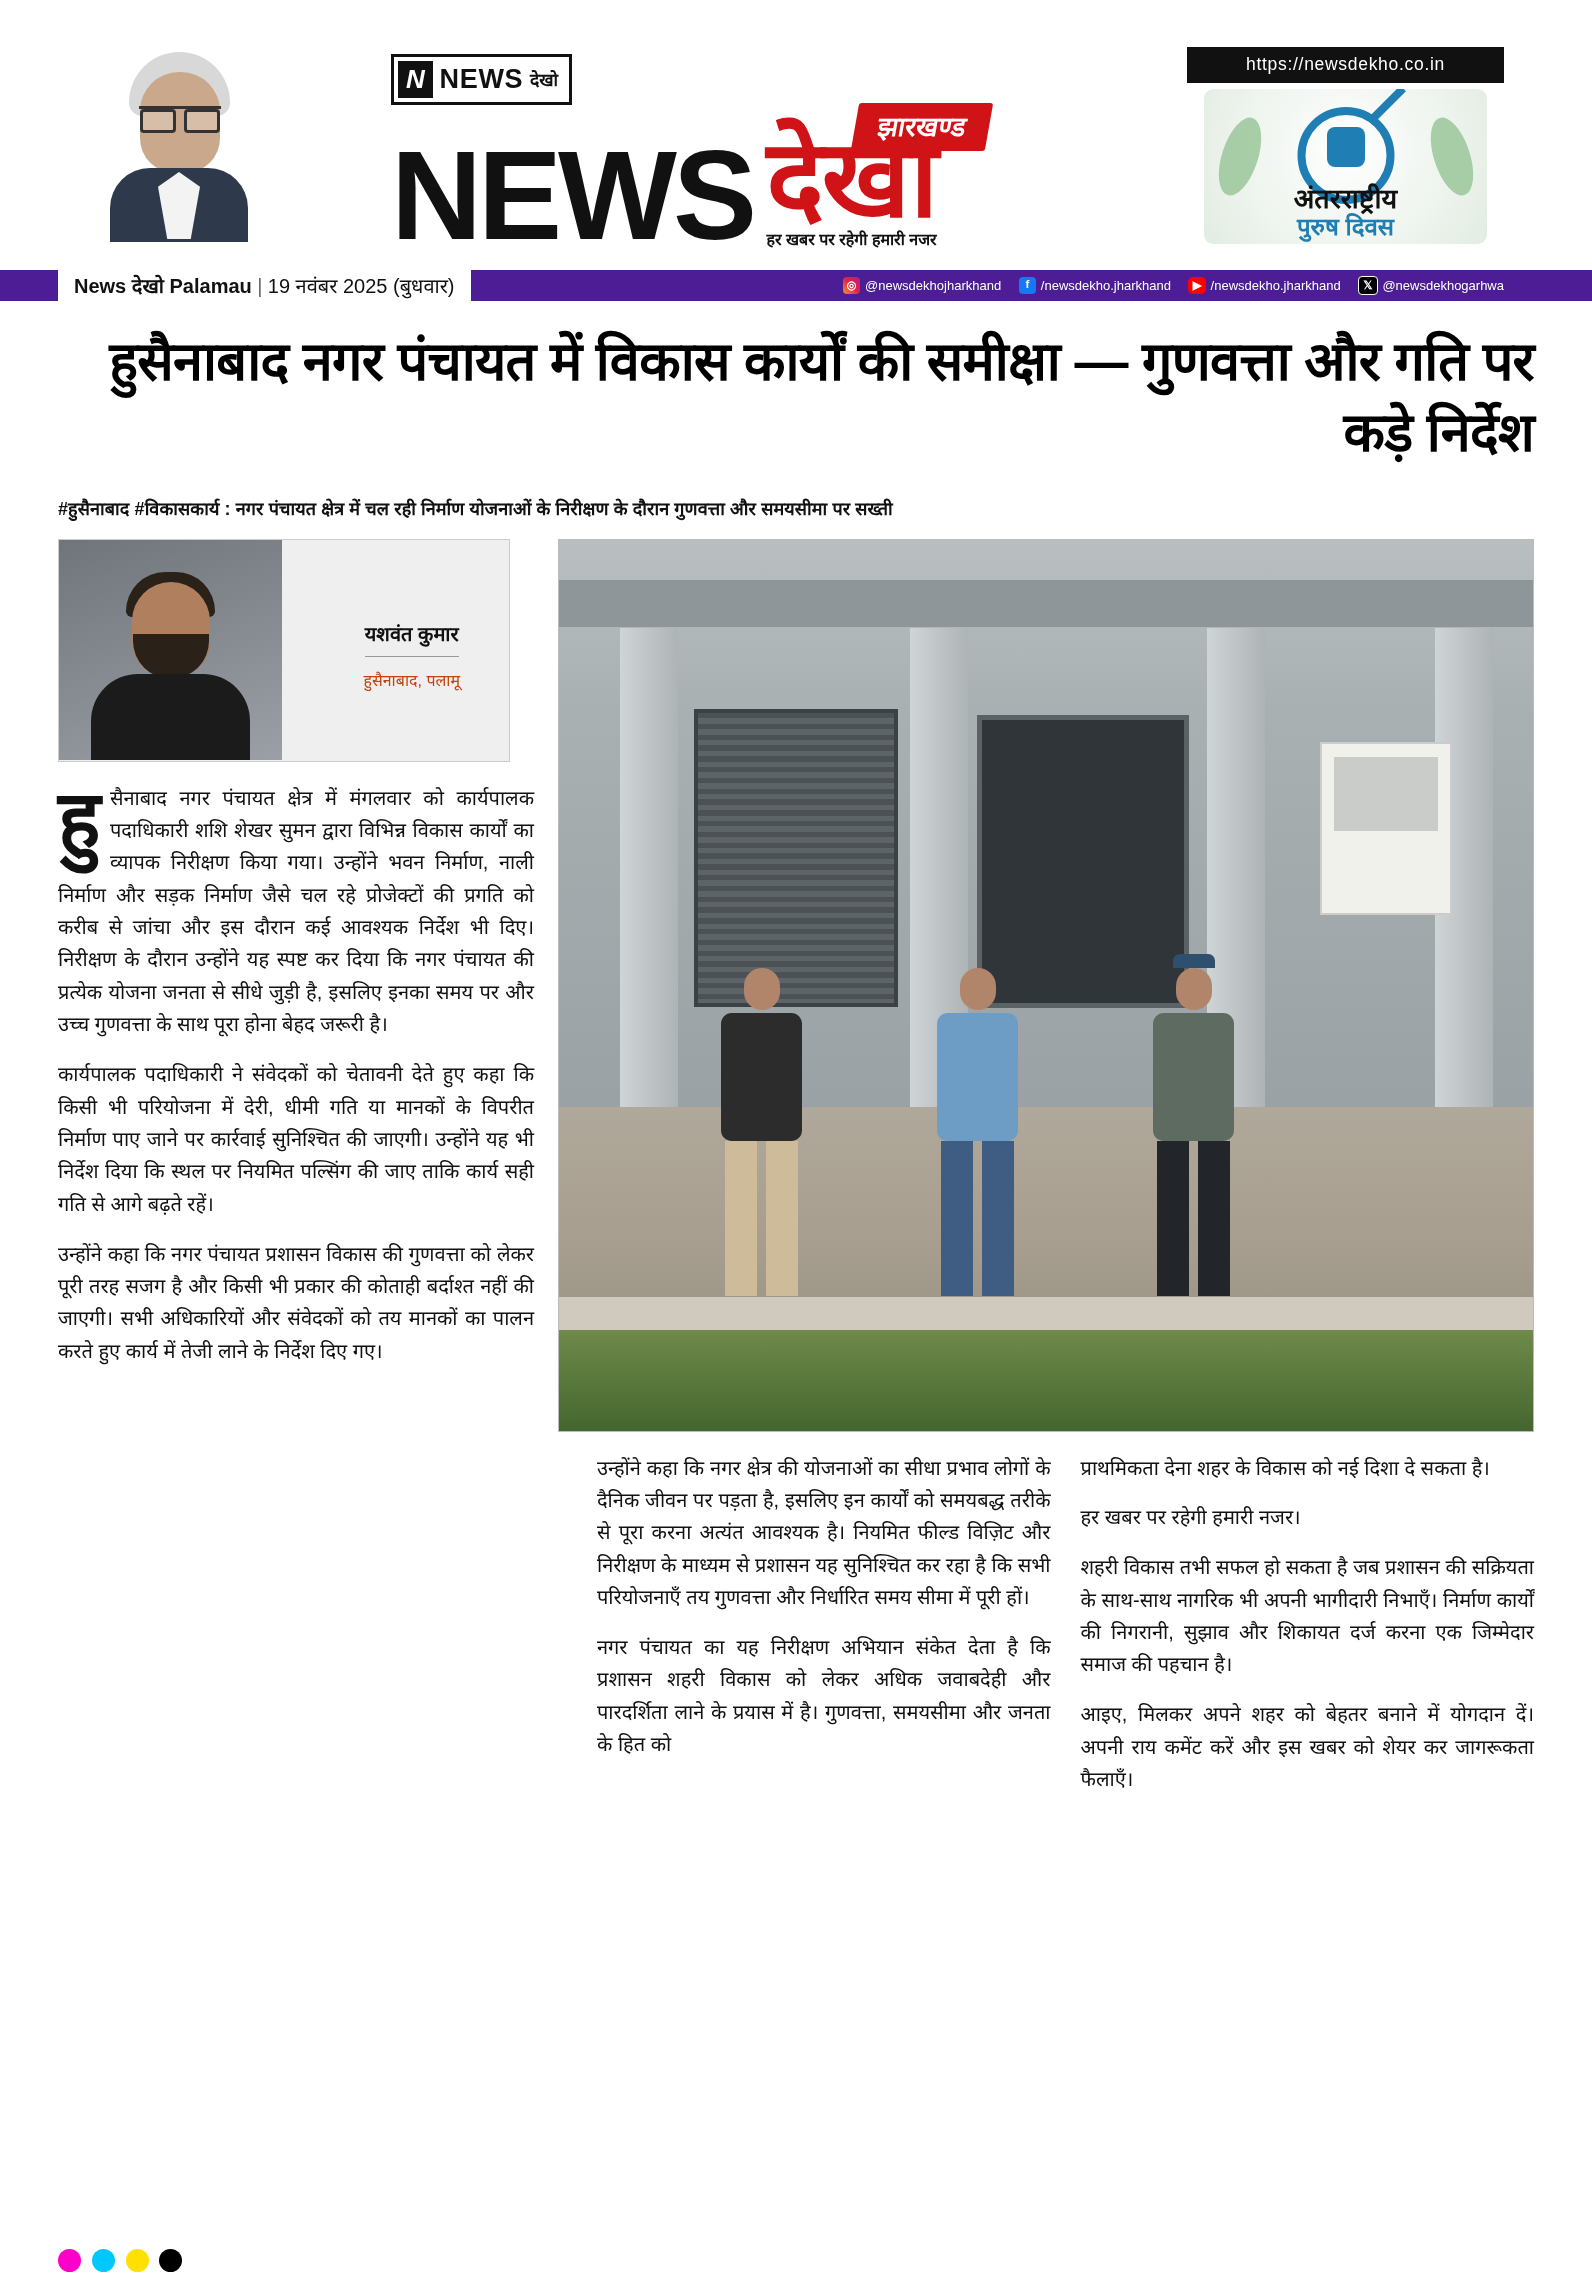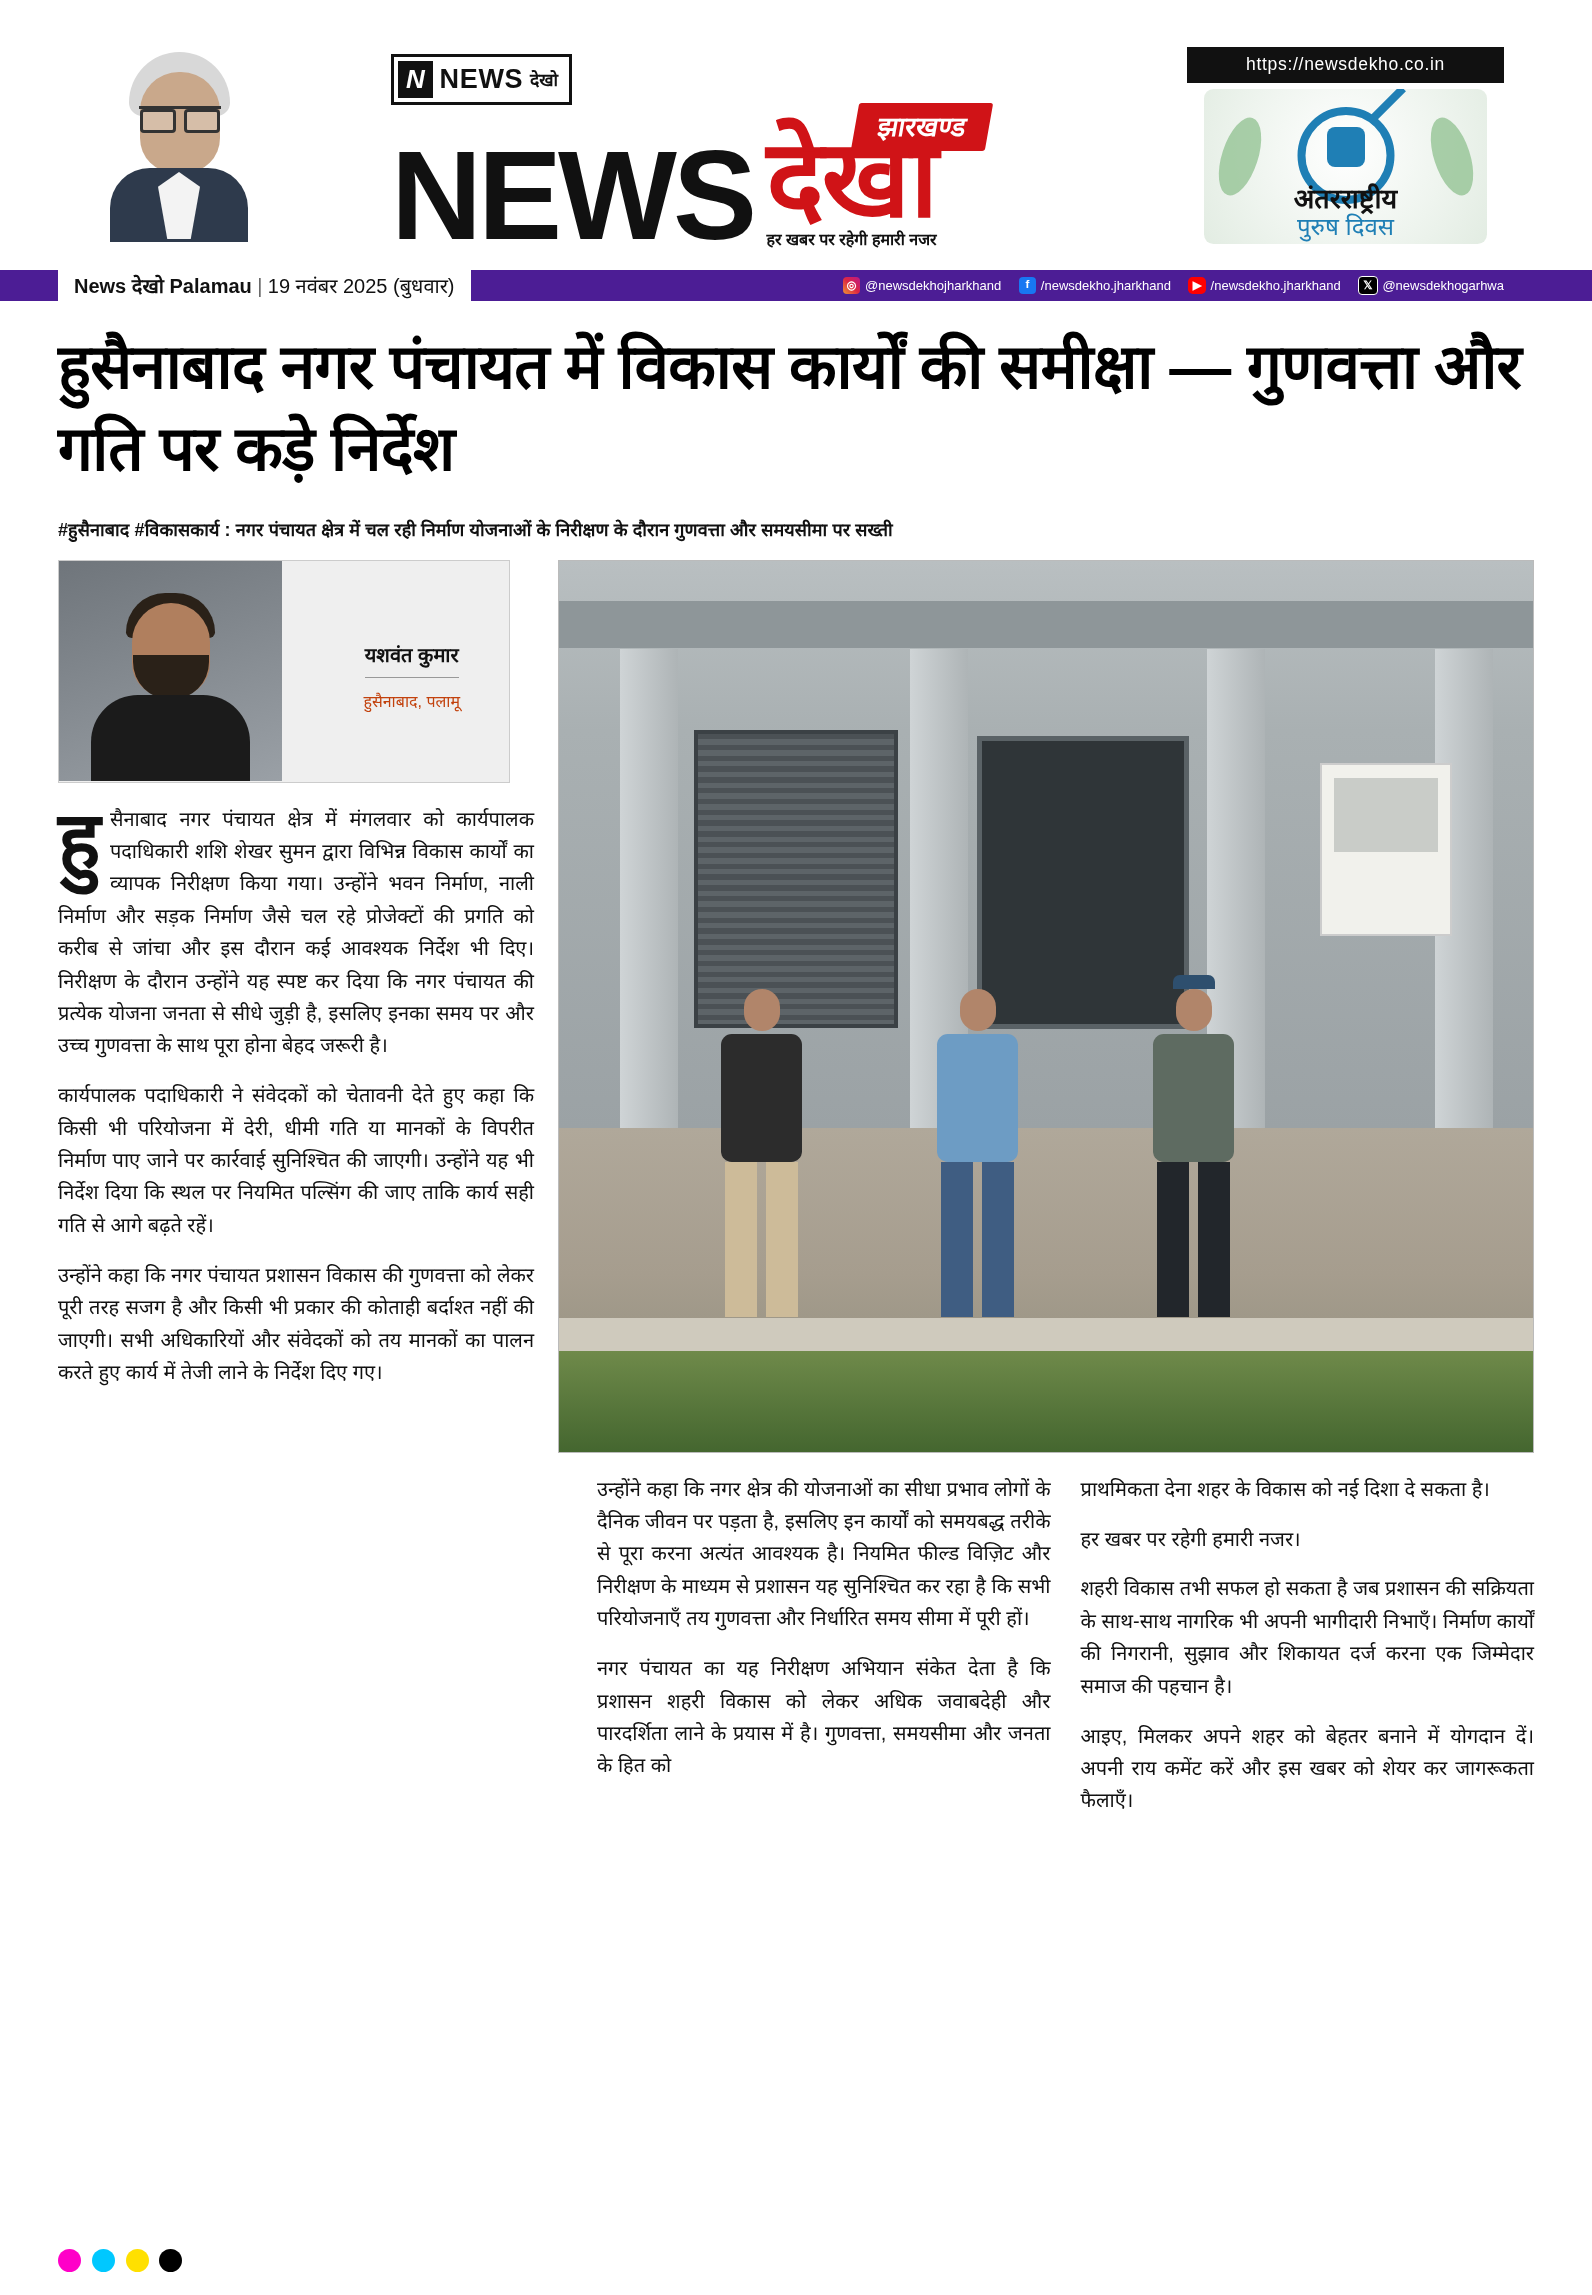--- a/index.html
+++ b/index.html
@@ -229,21 +229,21 @@
     top: 90px;
     font-size: 27px;
     font-weight: bold;
     color: #111;
   }
   .purush-emblem .t2 {
     position: absolute;
     left: 0; right: 0;
     top: 120px;
     font-size: 24px;
-    font-weight: normal;
+    font-weight: bold;
     color: #1f7fb5;
   }
   .purush-emblem .leafL, .purush-emblem .leafR {
     position: absolute;
     top: 27px;
     width: 36px; height: 81px;
     background: #8fc08f;
     border-radius: 50% 50% 50% 50%;
     opacity: .75;
   }
@@ -299,25 +299,26 @@
   .sicon.yt { background: #ff0000; border-radius: 4.7px; }
   .sicon.xx { background: #000; border: 0.7px solid #fff; }
   .sicon span {
     position:absolute; left:0; right:0; top:1.3px;
     color:#fff; font-size:11.5px; text-align:center; font-weight:bold;
   }
 
   
   .headline {
     margin: 36px 58px 12px 58px;
-    font-size: 62px;
+    font-size: 54px;
     line-height: 1.32;
     font-weight: bold;
     letter-spacing: -0.7px;
     color: #000;
+    text-align: right;
   }
   .subhead {
     margin: 27px 58px 0 58px;
     font-size: 18px;
     font-weight: bold;
     color: #111;
     letter-spacing: 0.1px;
   }
 
   

